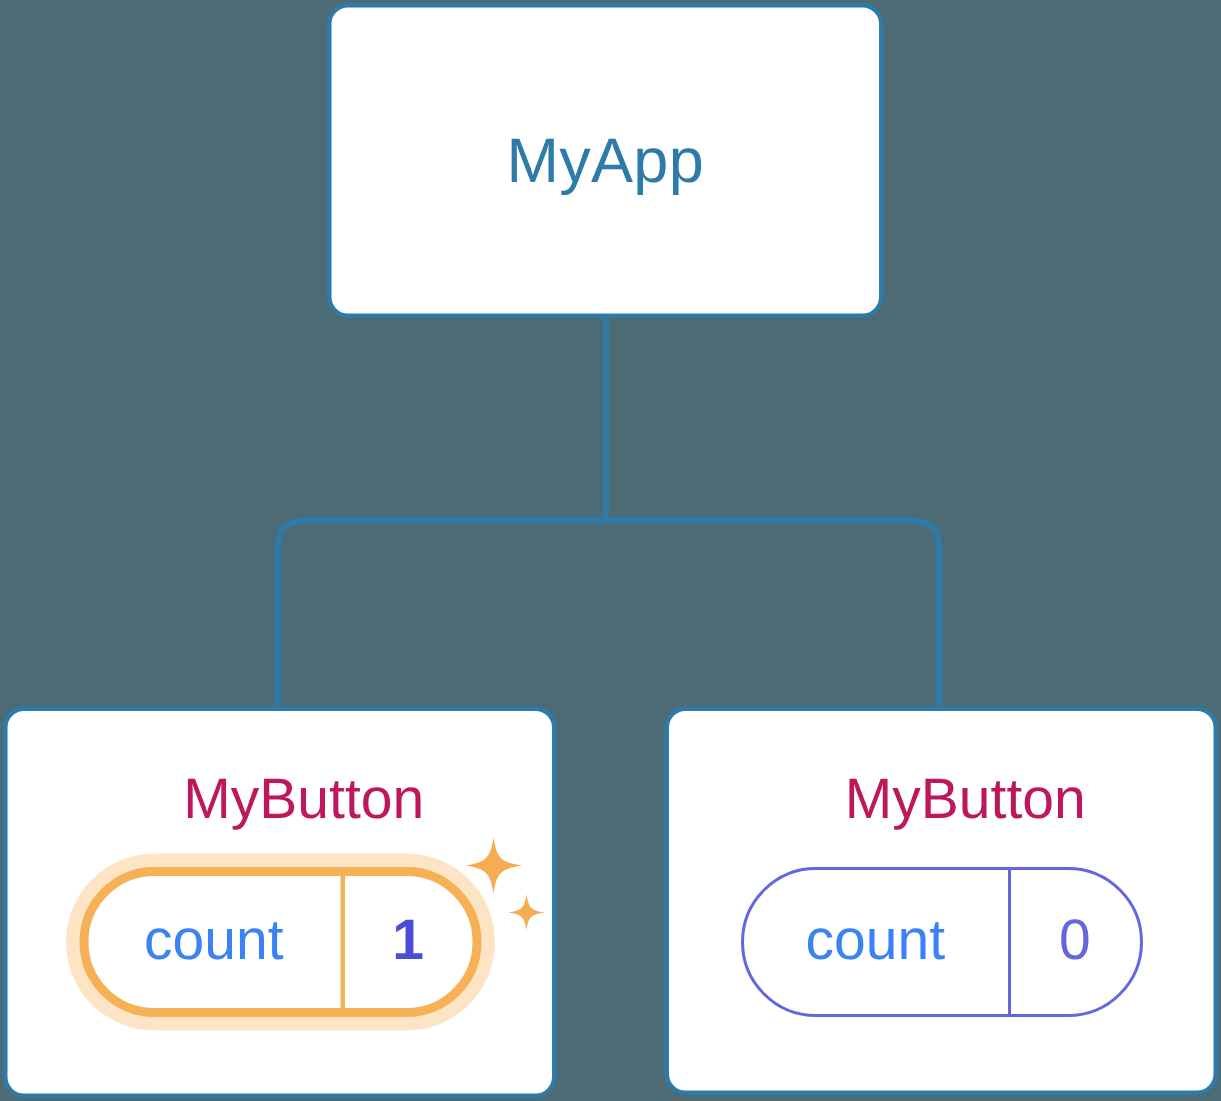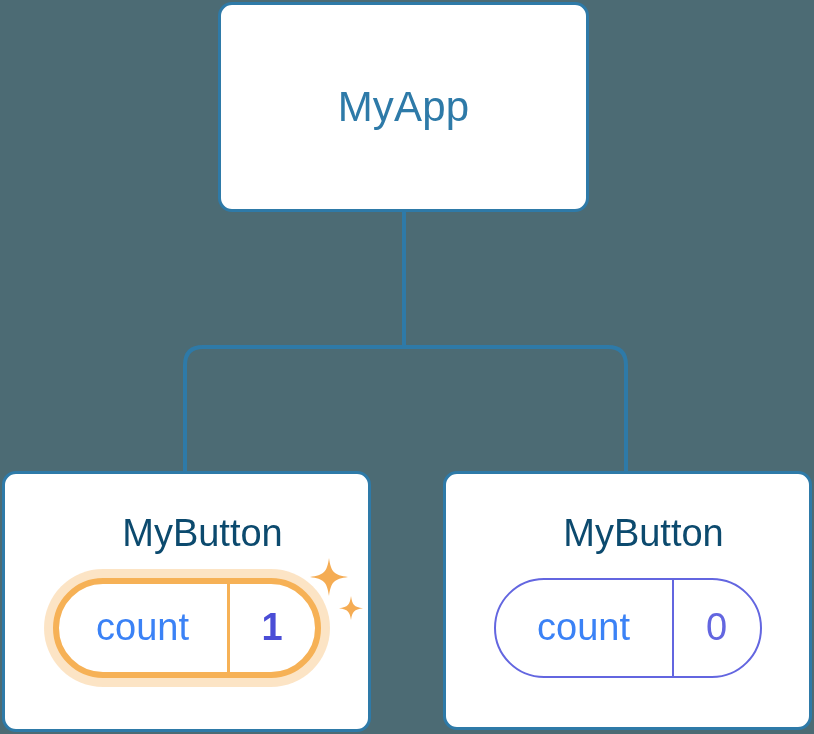--- a/index.html
+++ b/index.html
@@ -82,21 +82,21 @@
     top: 0;
     width: 100%;
     height: 100%;
     display: flex;
     flex-direction: column;
     align-items: center;
   }
 
   .child-title {
     margin-top: 40px;
-    color: #0c4a6e;
+    color: #be185d;
     font-size: 38px;
     font-weight: 400;
     line-height: 1;
     white-space: nowrap;
     margin-left: 32px;
   }
 
   
   .pill-wrap {
     position: relative;

